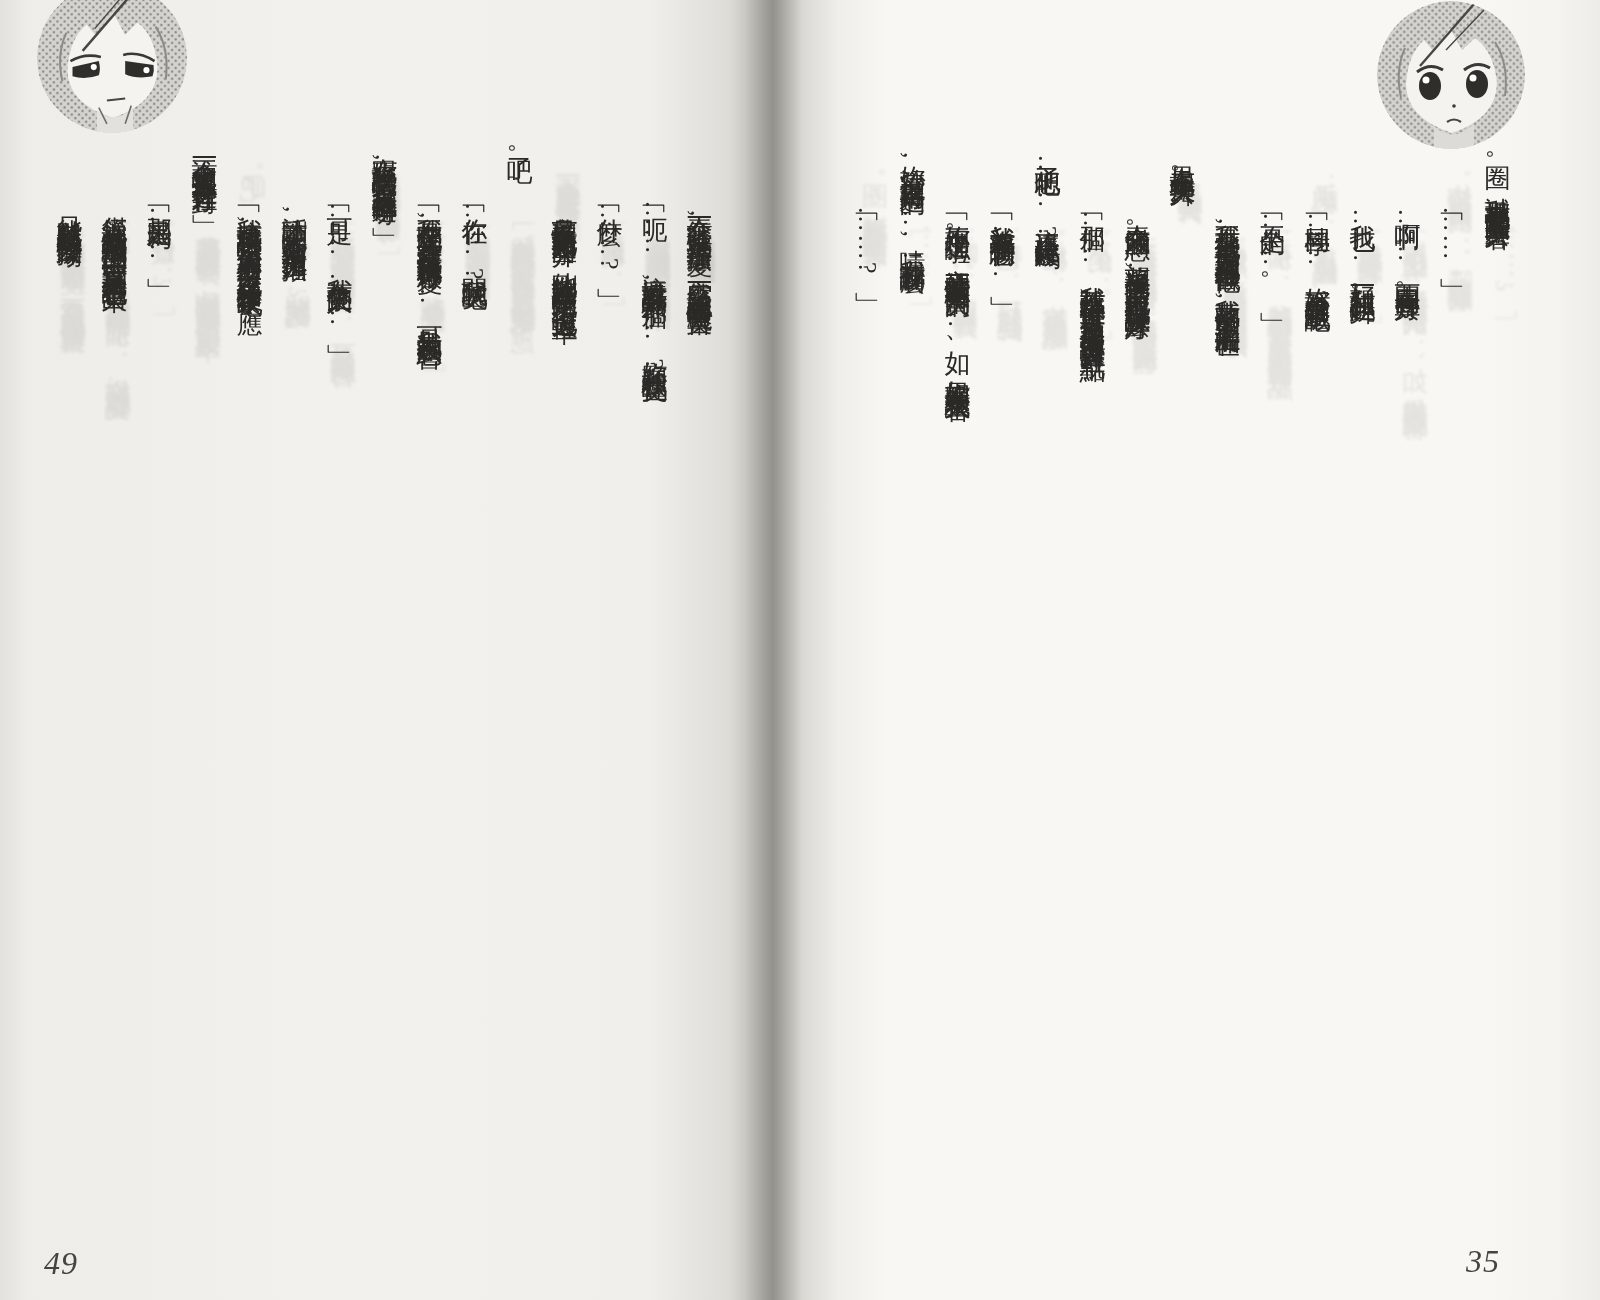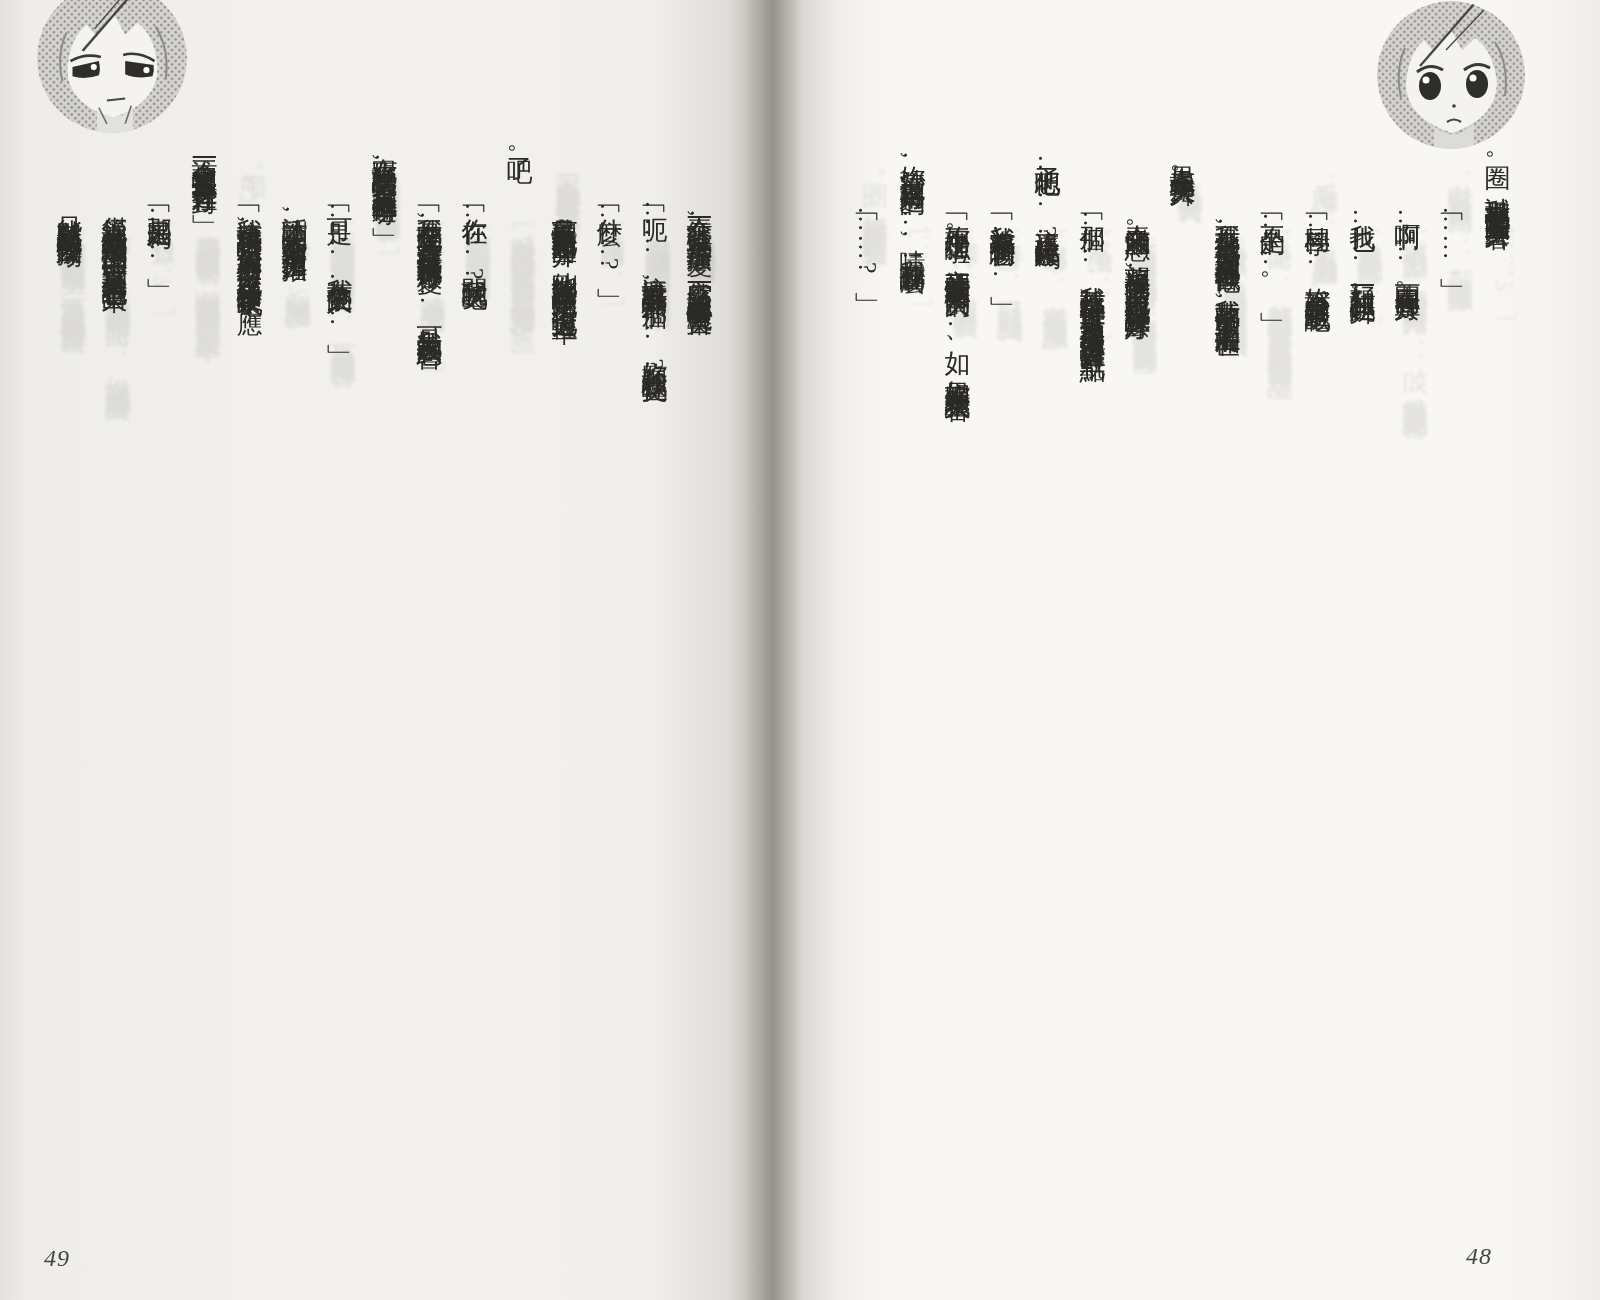--- a/index.html
+++ b/index.html
@@ -39,21 +39,21 @@
   .ghost{
     position:absolute;inset:0;overflow:hidden;pointer-events:none;
     transform:scaleX(-1) translateY(18px);
     opacity:0.12;
     filter:blur(1.4px);
     color:#55544f;
   }
   .ghost .text-block{color:#55544f;}
   
   .pn{
-    position:absolute;font-style:italic;font-size:24px;color:#45443f;
+    position:absolute;font-style:italic;font-size:32px;color:#45443f;
     letter-spacing:1px;
   }
   .pn-left{left:44px;top:1245px;}
   .pn-right{left:694px;top:1243px;}
   
   .portrait{position:absolute;}
   .p-left{left:36px;top:-18px;width:152px;height:152px;}
   .p-right{left:604px;top:0px;width:150px;height:150px;}
   .gutter-line{
     position:absolute;top:0;left:745px;width:58px;height:1300px;
@@ -198,17 +198,17 @@
       <div class="col">界在操場中央共舞。</div>
       <div class="col ind">泰介滿臉困惑。望著凝視操場的言葉,他根本不曉得該說些什麼才好。</div>
       <div class="col ind">「那個……我雖然不曉得發生什麼事,可是如果那個男生讓妳這麼難過,就早點</div>
       <div class="col">忘了他吧……這樣不是比較好嗎?」</div>
       <div class="col ind">「我並沒有覺得悲傷啊……」</div>
       <div class="col ind">「妳不用逞強了啦。心裡的痛苦總有一天會消失的……如、如果妳願意讓我來替</div>
       <div class="col">妳治療,是再好不過的……嘖,我在說什麼啊!」</div>
       <div class="col ind">「……?」</div>
     </div>
 
-    <div class="pn pn-right">48</div>
+    <div class="pn pn-right">35</div>
   </div>
 
   <div class="gutter-line"></div>
 </div>
 
 </body></html>

